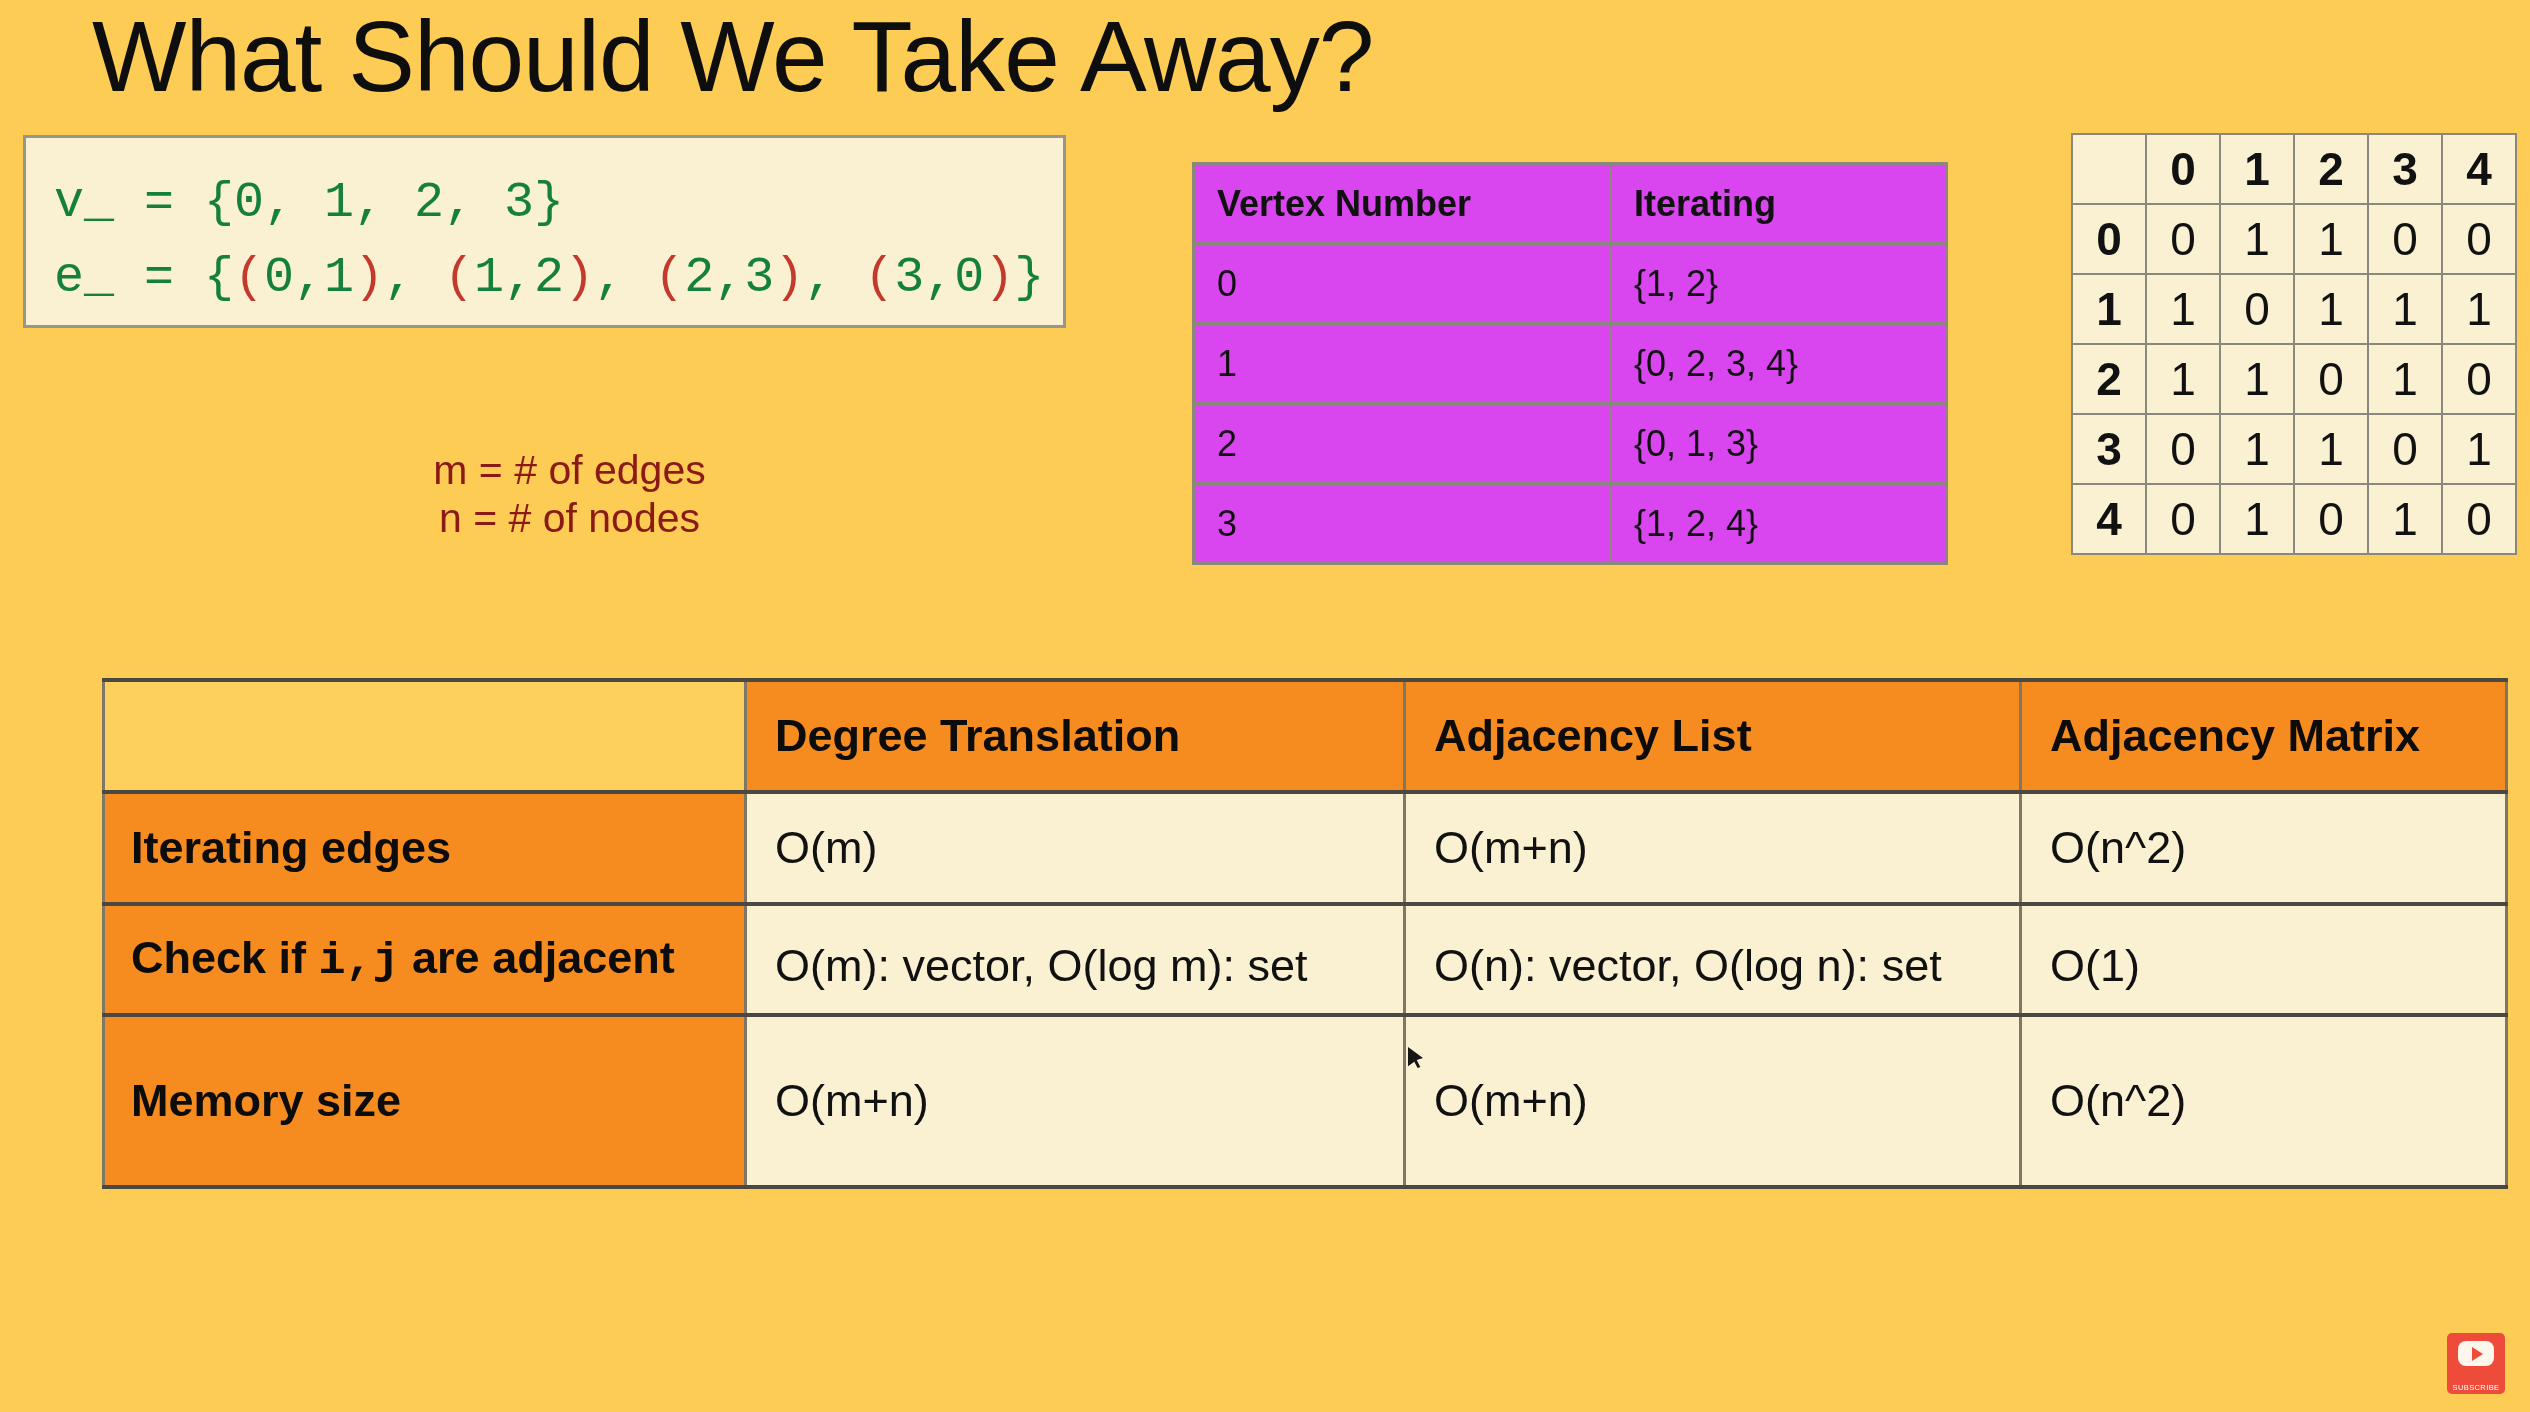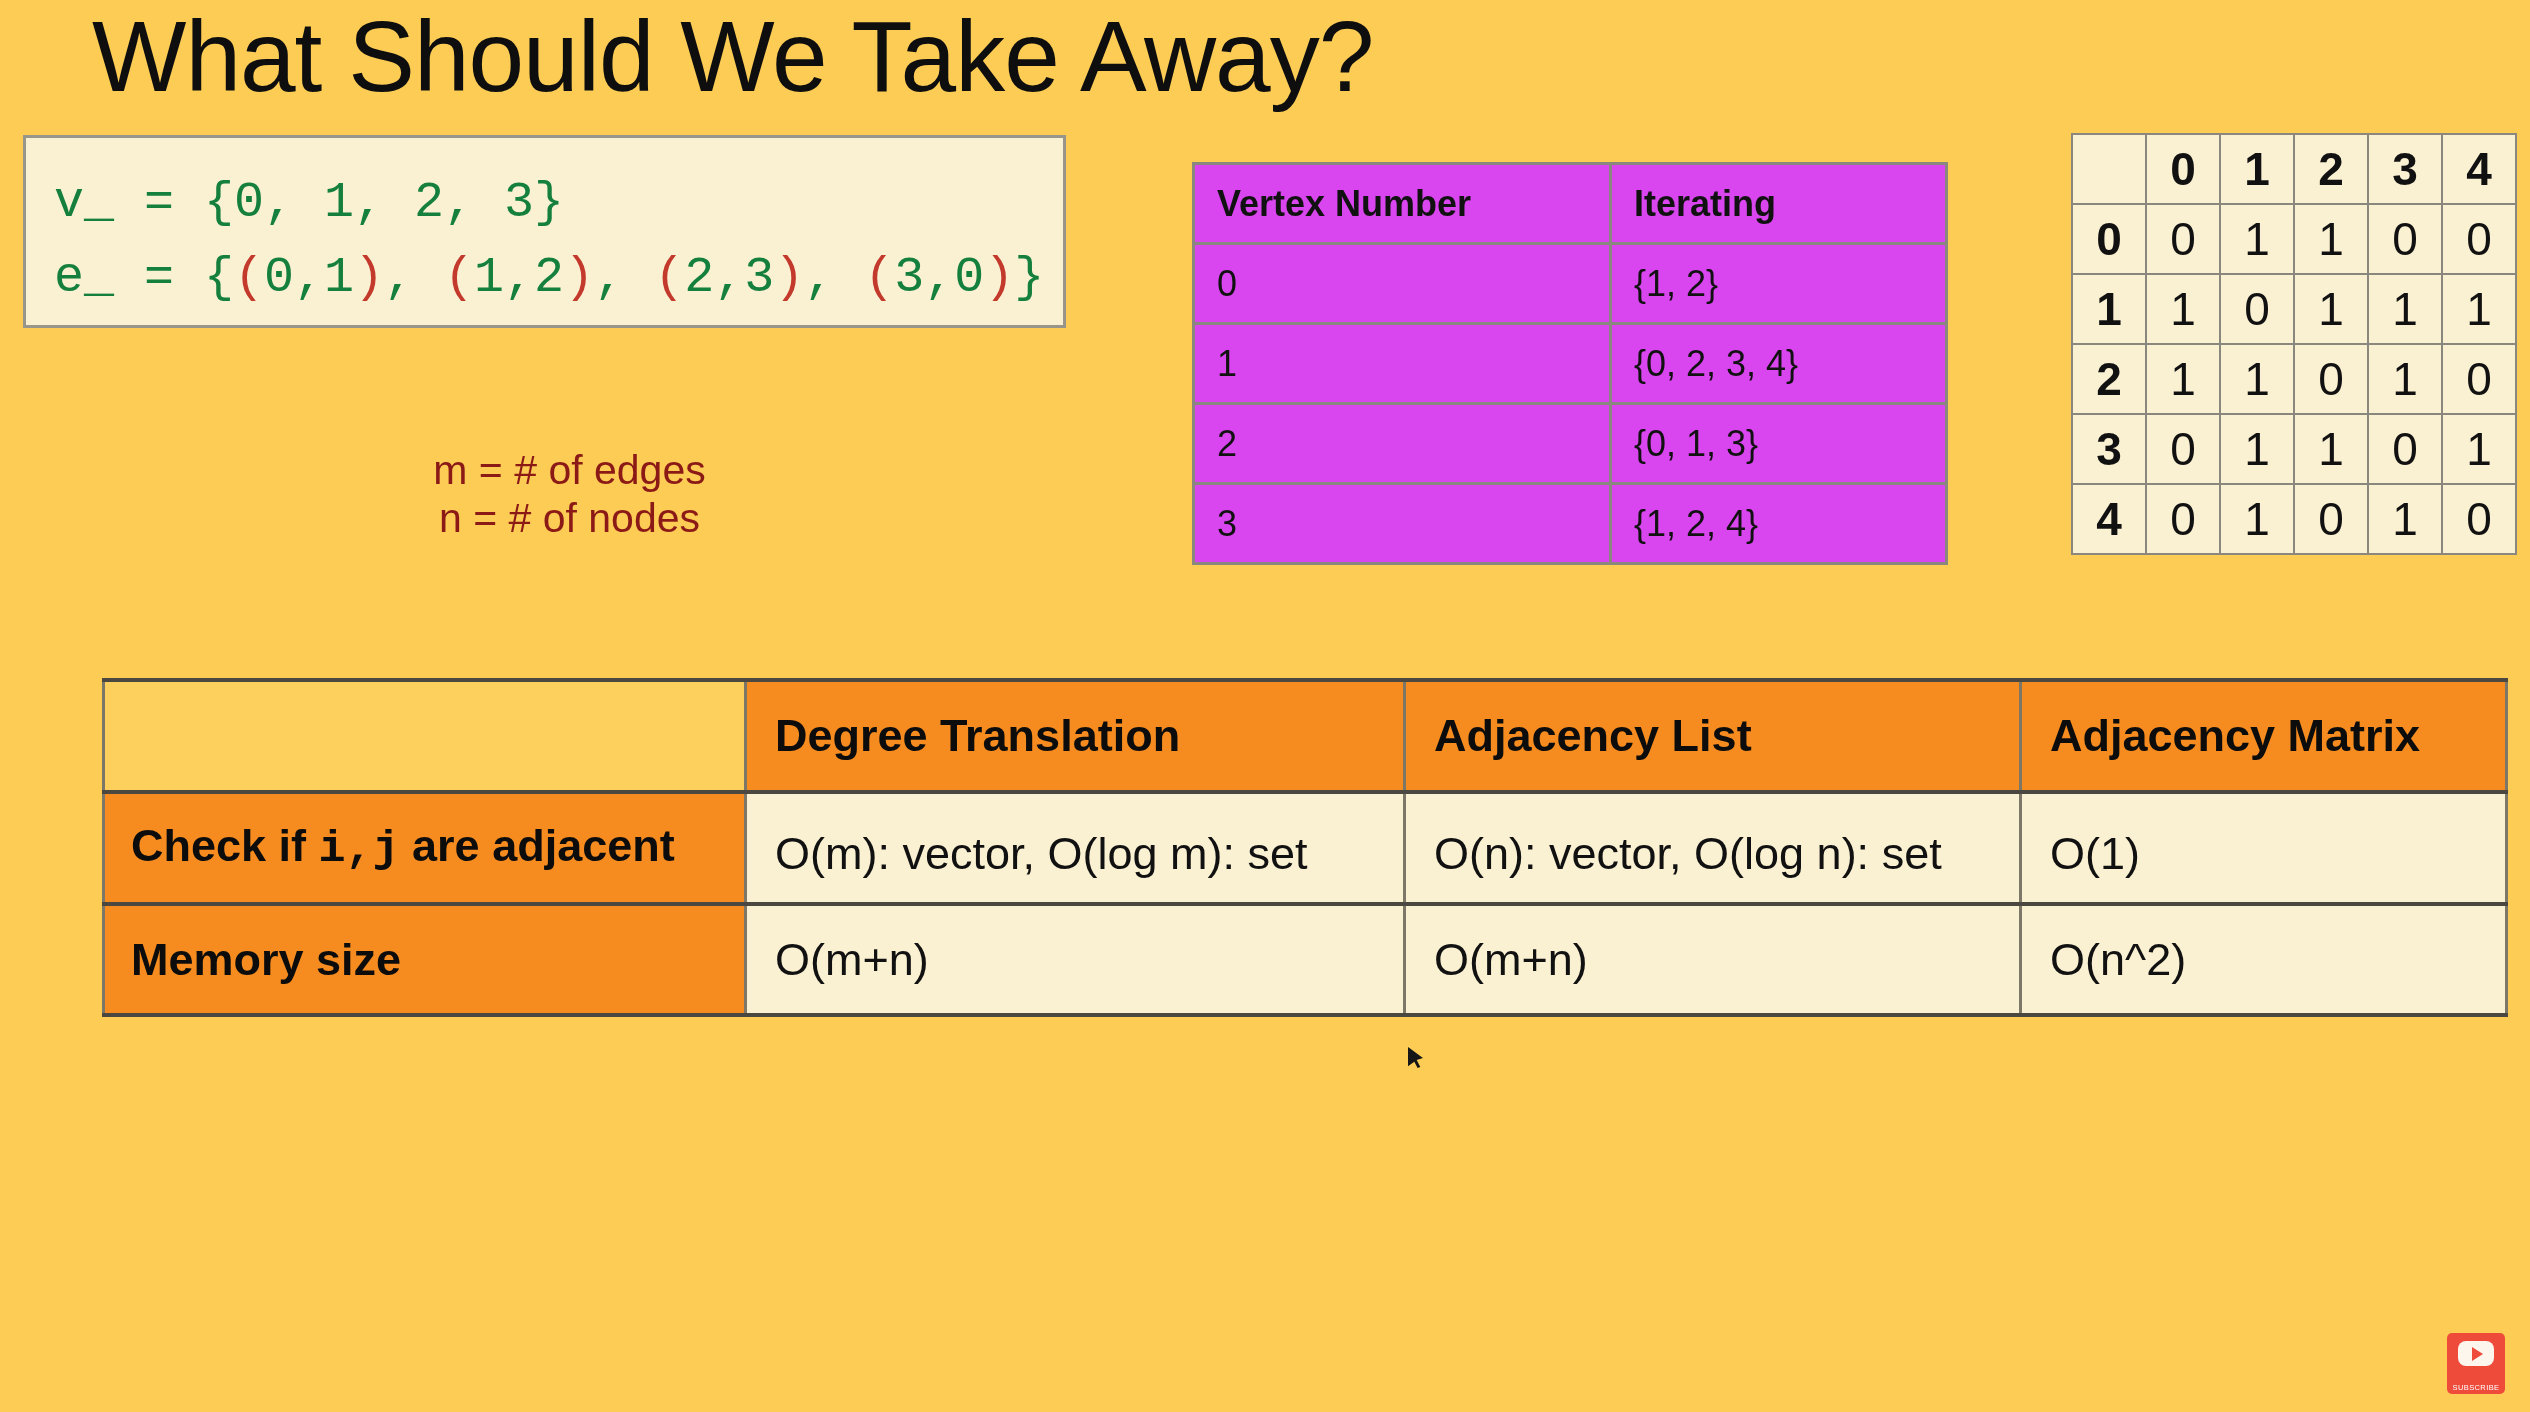--- a/index.html
+++ b/index.html
@@ -212,20 +212,26 @@
   <thead>
       <tr>
         <th class="corner"></th>
         <th class="colhead">Degree Translation</th>
         <th class="colhead">Adjacency List</th>
         <th class="colhead">Adjacency Matrix</th>
       </tr>
     </thead>
   <tbody>
       <tr>
+        <th class="rowlabel"><span>Iterating edges</span></th>
+        <td>O(m)</td>
+        <td>O(m+n)</td>
+        <td>O(n^2)</td>
+      </tr>
+      <tr>
         <th class="rowlabel"><span>Check if </span><span class="mono">i,j</span><span> are adjacent</span></th>
         <td class="tall">O(m): vector, O(log m): set</td>
         <td class="tall">O(n): vector, O(log n): set</td>
         <td class="tall">O(1)</td>
       </tr>
       <tr>
         <th class="rowlabel"><span>Memory size</span></th>
         <td>O(m+n)</td>
         <td>O(m+n)</td>
         <td>O(n^2)</td>

